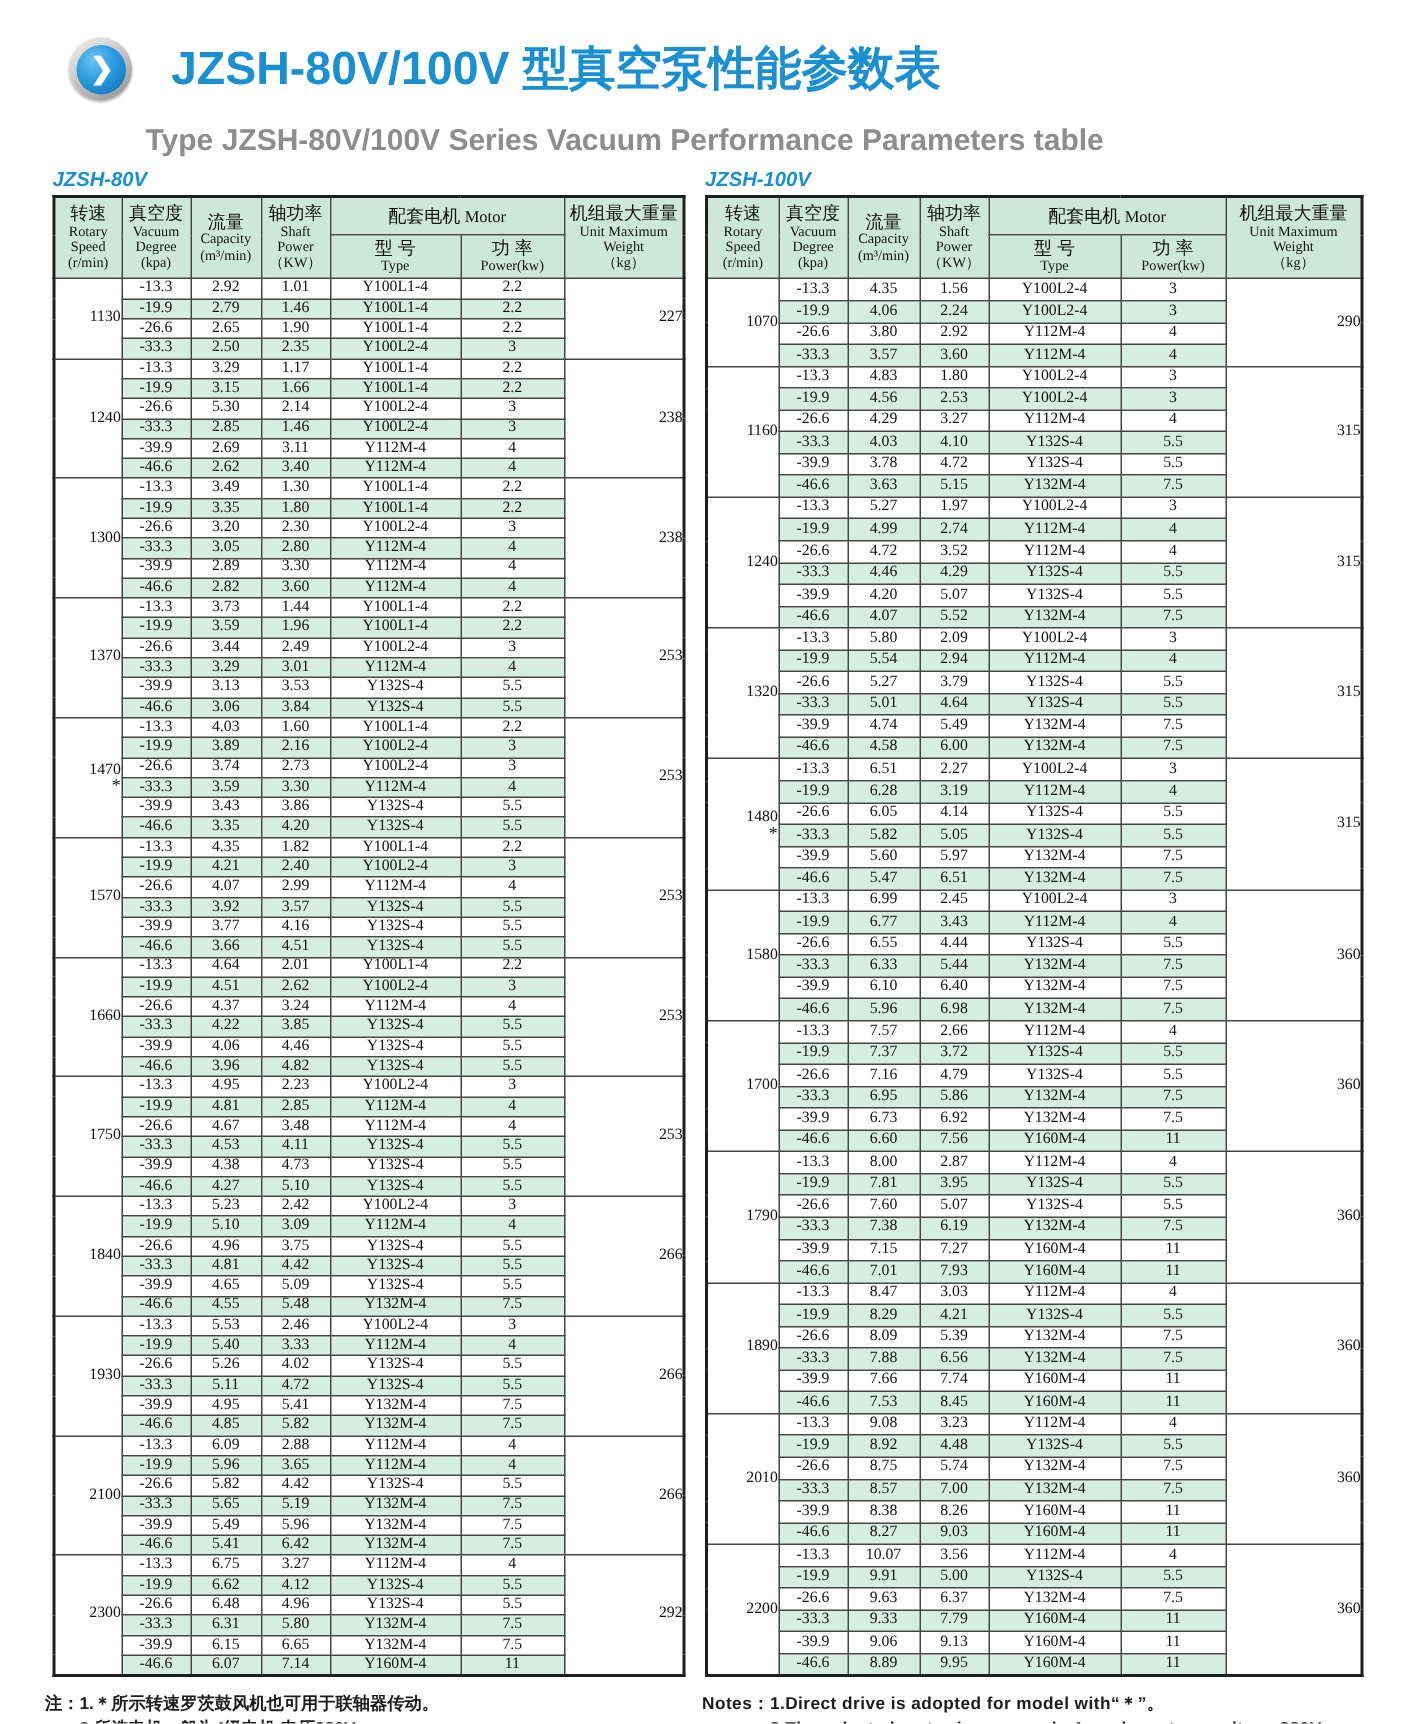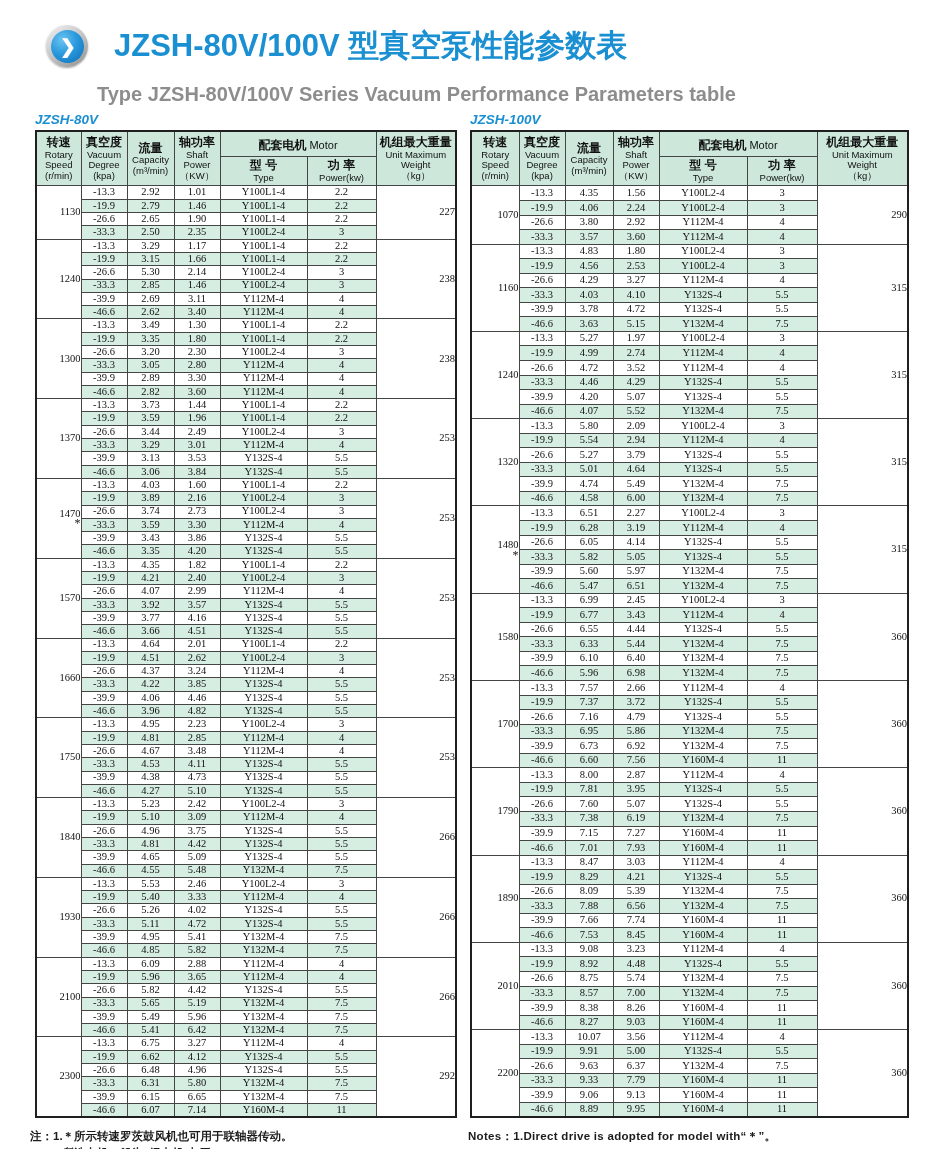--- a/index.html
+++ b/index.html
@@ -43,22 +43,22 @@
     color:var(--blue);font-weight:bold;font-size:13.5px;margin:0 0 2px 0;line-height:1.1;font-style:italic;
   }
   table.ptable{border-collapse:collapse;table-layout:fixed;border:2px solid var(--heavy);}
   .ptable th,.ptable td{
     border:1px solid var(--bdr);padding:0;text-align:center;vertical-align:middle;
     overflow:hidden;white-space:nowrap;
   }
   .ptable thead th{background:var(--hbg);}
   .ptable thead tr:first-child{height:26px;}
   .ptable thead tr:last-child{height:29px;}
-  .hzh{font-weight:bold;font-size:12px;line-height:1.15;font-family:"Liberation Sans",sans-serif;}
-  .hen{font-weight:normal;font-size:9.5px;line-height:1.08;font-family:Liberation Sans, sans-serif;}
+  .hzh{font-weight:normal;font-size:12px;line-height:1.15;font-family:"Liberation Sans",sans-serif;}
+  .hen{font-weight:normal;font-size:9.5px;line-height:1.08;font-family:Liberation Serif, serif;}
   .motor-head .hzh{display:inline;margin-right:3px;}
   .motor-head .hen{display:inline;font-size:11px;}
   .ptable tbody td{
     font-family:"Liberation Serif",serif;font-size:10.5px;line-height:1;background:#fff;
   }
   table.t0 tbody tr{height:13.31px;}
   table.t1 tbody tr{height:14.56px;}
   tr.shaded td{background:var(--shade);}
   tr.group-start td{border-top:1.6px solid var(--heavy);}
   td.speed-cell,td.weight-cell{background:#fff !important;font-size:11px;text-align:right;}

